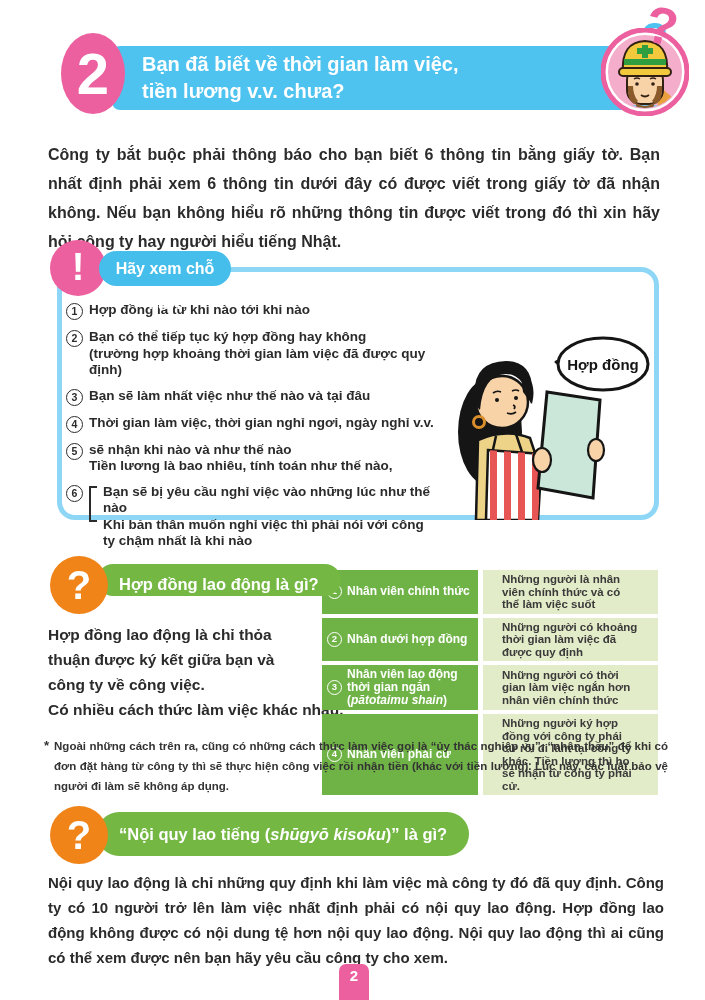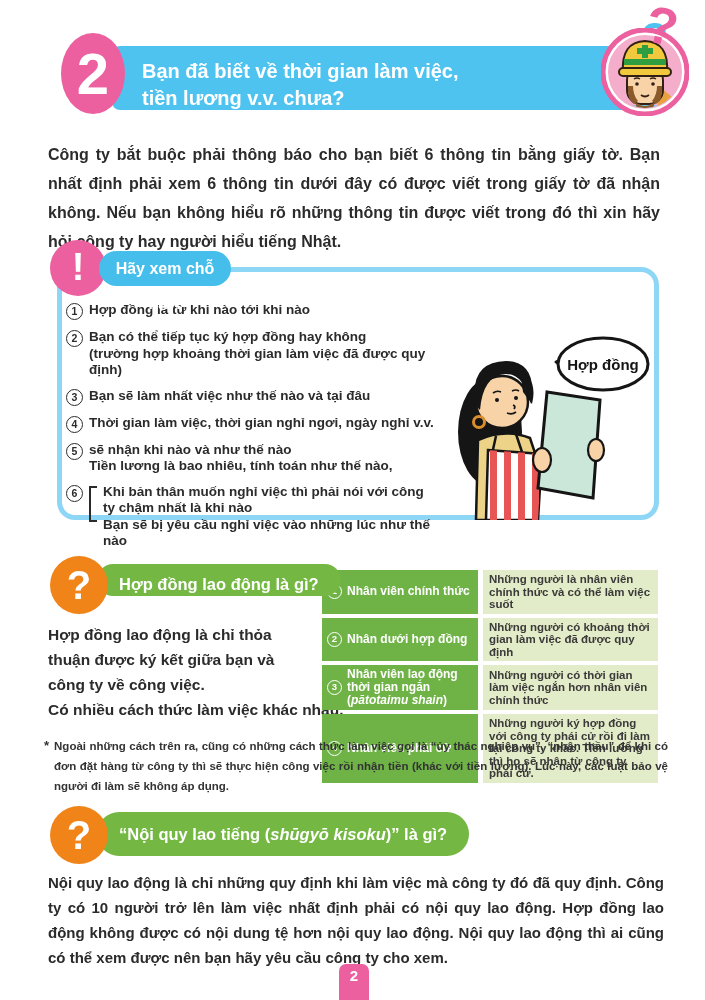--- a/index.html
+++ b/index.html
@@ -2,21 +2,21 @@
 <html><head>
 <meta charset="utf-8">
 <style>
   html,body{margin:0;padding:0;background:#fff;}
   .page{position:relative;width:705px;height:1000px;background:#ffffff;overflow:hidden;
         font-family:"Liberation Sans",sans-serif;color:#2b2b2b;}
 
   
   .banner{position:absolute;left:112px;top:46px;width:538px;height:64px;background:#4FC3F0;
           border-radius:8px;color:#fff;font-weight:bold;font-size:20px;line-height:27px;
-          padding:12px 0 0 30px;box-sizing:border-box;}
+          padding:5px 0 0 30px;box-sizing:border-box;}
   .num-circle{position:absolute;left:61px;top:33px;width:64px;height:81px;background:#EC609F;
           border-radius:50%;color:#fff;font-size:58px;font-weight:bold;display:flex;
           align-items:center;justify-content:center;z-index:2;}
   .qmark{position:absolute;font-weight:bold;line-height:1;}
   .qmark.cyan{left:641px;top:16px;font-size:46px;color:#4FC3F0;transform:rotate(-6deg);z-index:1;}
   .qmark.pink{left:646px;top:0px;font-size:52px;color:#EC609F;transform:rotate(12deg);z-index:3;}
   .badge{position:absolute;left:601px;top:28px;width:88px;height:88px;z-index:2;}
 
   
   .intro{position:absolute;left:48px;top:140px;width:612px;margin:0;font-size:16px;font-weight:bold;
@@ -54,21 +54,21 @@
                  line-height:25px;}
   .contract-body .s1{width:258px;}
 
   .wtable{position:absolute;left:322px;top:570px;width:336px;display:flex;flex-direction:column;gap:4px;}
   .trow{display:flex;gap:5px;}
   .tleft{width:156px;flex:0 0 auto;background:#6FB347;color:#fff;font-weight:bold;font-size:12px;
          line-height:13px;display:flex;align-items:center;gap:5px;padding:3px 5px;box-sizing:border-box;}
   .tnum{flex:0 0 auto;width:13px;height:13px;border:1.3px solid #fff;border-radius:50%;
         font-size:9.5px;line-height:12px;text-align:center;}
   .tright{flex:1;background:#E3ECC8;color:#3a3a3a;font-weight:bold;font-size:11.5px;line-height:12.5px;
-        padding:3px 6px;box-sizing:border-box;display:flex;align-items:center;}
+        padding:3px 19px;box-sizing:border-box;display:flex;align-items:center;}
   .row4 .tright{min-height:48px;}
 
   
   .note{position:absolute;left:44px;top:736px;width:624px;display:flex;gap:5px;font-size:11.5px;
         font-weight:bold;color:#333;line-height:20px;}
   .note .marker{flex:0 0 auto;font-size:13px;}
   .note .ntext{text-align:justify;}
 
   
   .rules-body{position:absolute;left:48px;top:870px;width:616px;margin:0;font-size:15px;
@@ -152,22 +152,22 @@
       <span class="cnum">5</span>
       <div>
         <div>sẽ nhận khi nào và như thế nào</div>
         <div>Tiền lương là bao nhiêu, tính toán như thế nào,</div>
       </div>
     </div>
     <div class="item">
       <span class="cnum">6</span>
       <span class="bracket"></span>
       <div style="width:330px;">
+        <div>Bạn sẽ bị yêu cầu nghỉ việc vào những lúc như thế nào</div>
         <div>Khi bản thân muốn nghỉ việc thì phải nói với công ty chậm nhất là khi nào</div>
-        <div>Bạn sẽ bị yêu cầu nghỉ việc vào những lúc như thế nào</div>
       </div>
     </div>
   </div>
 
   <div class="figure">
     <svg width="205" height="190" viewBox="0 0 205 190">
       <ellipse cx="40" cy="102" rx="32" ry="54" fill="#151515"></ellipse>
       <path d="M28,110 Q55,98 80,108 L88,132 L80,190 L26,190 Z" fill="#EDD387" stroke="#151515" stroke-width="2.5"></path>
       <path d="M46,106 L42,124 M66,104 L72,122" stroke="#151515" stroke-width="2.5" fill="none"></path>
       <defs>

